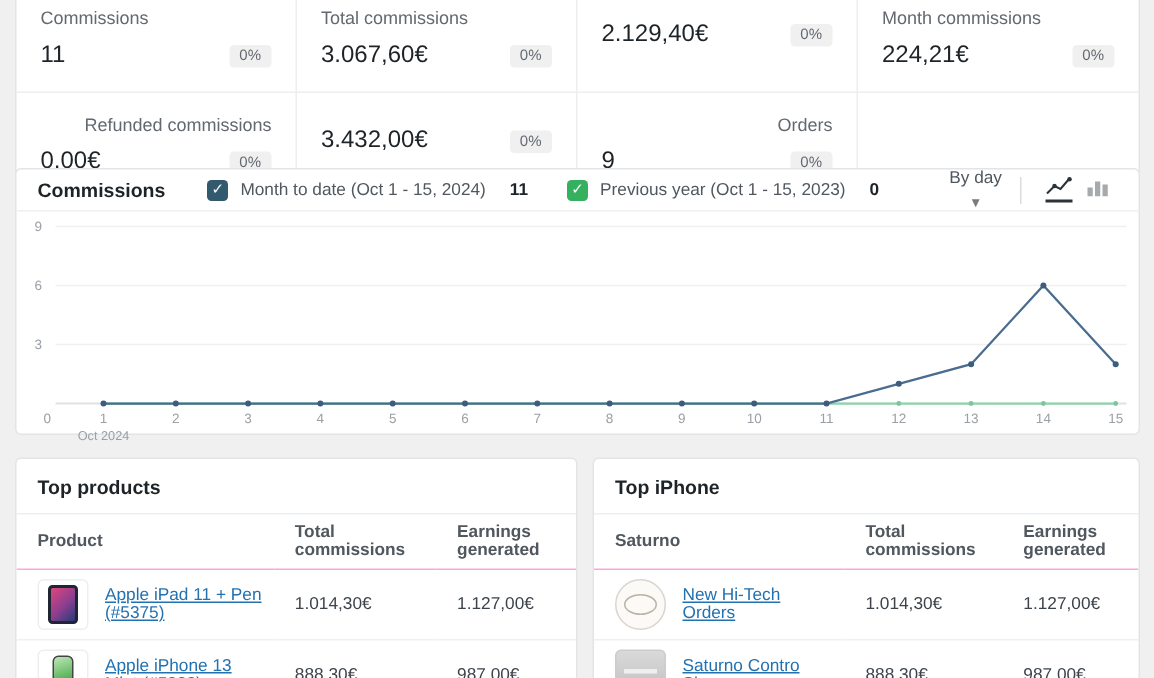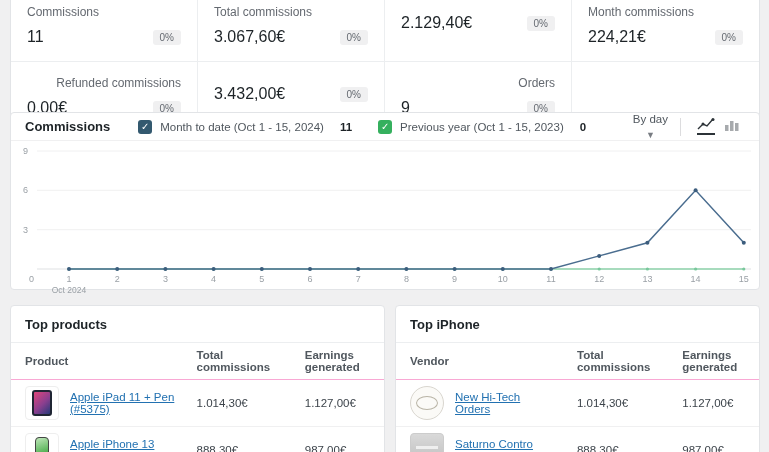--- a/index.html
+++ b/index.html
@@ -255,21 +255,21 @@
           </tr>
         </tbody>
     </table>
   </section>
 
   <section class="table-card vendors">
     <div class="card-title">Top iPhone</div>
     <table>
       <thead>
           <tr id="vendors-head">
-            <th class="c1">Vendor</th>
+            <th class="c1">Saturno</th>
             <th class="c2">Total commissions</th>
             <th class="c3">Earnings generated</th>
           </tr>
         </thead>
       <tbody id="vendors-body">
           <tr>
             <td class="c1">
               <div class="cell-flex">
                 <div class="pimg hitech"></div>
                 <a class="row-link" href="#">New Hi-Tech Orders</a>

